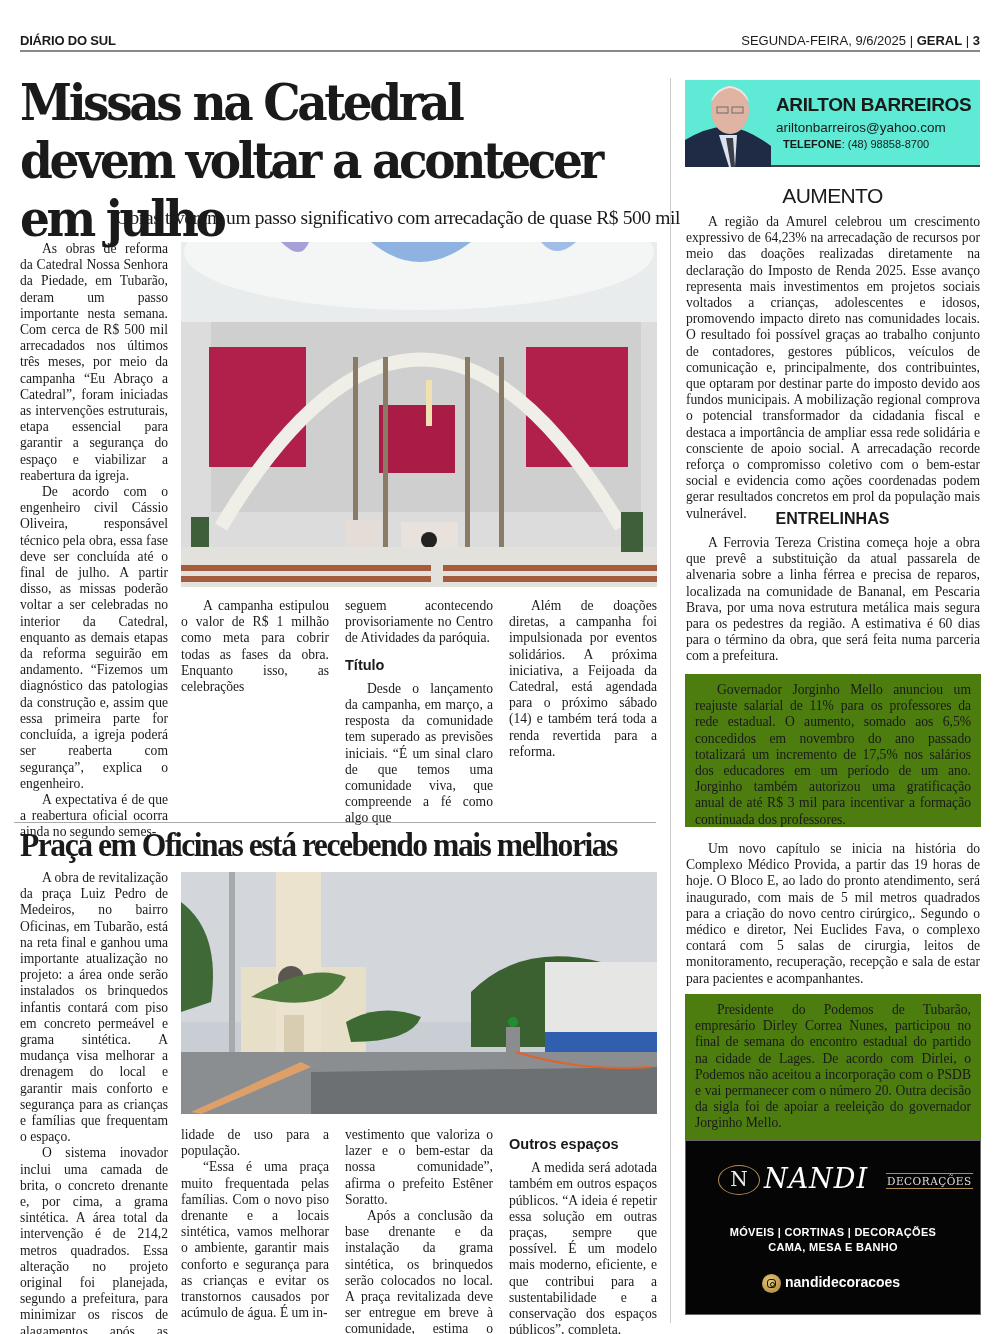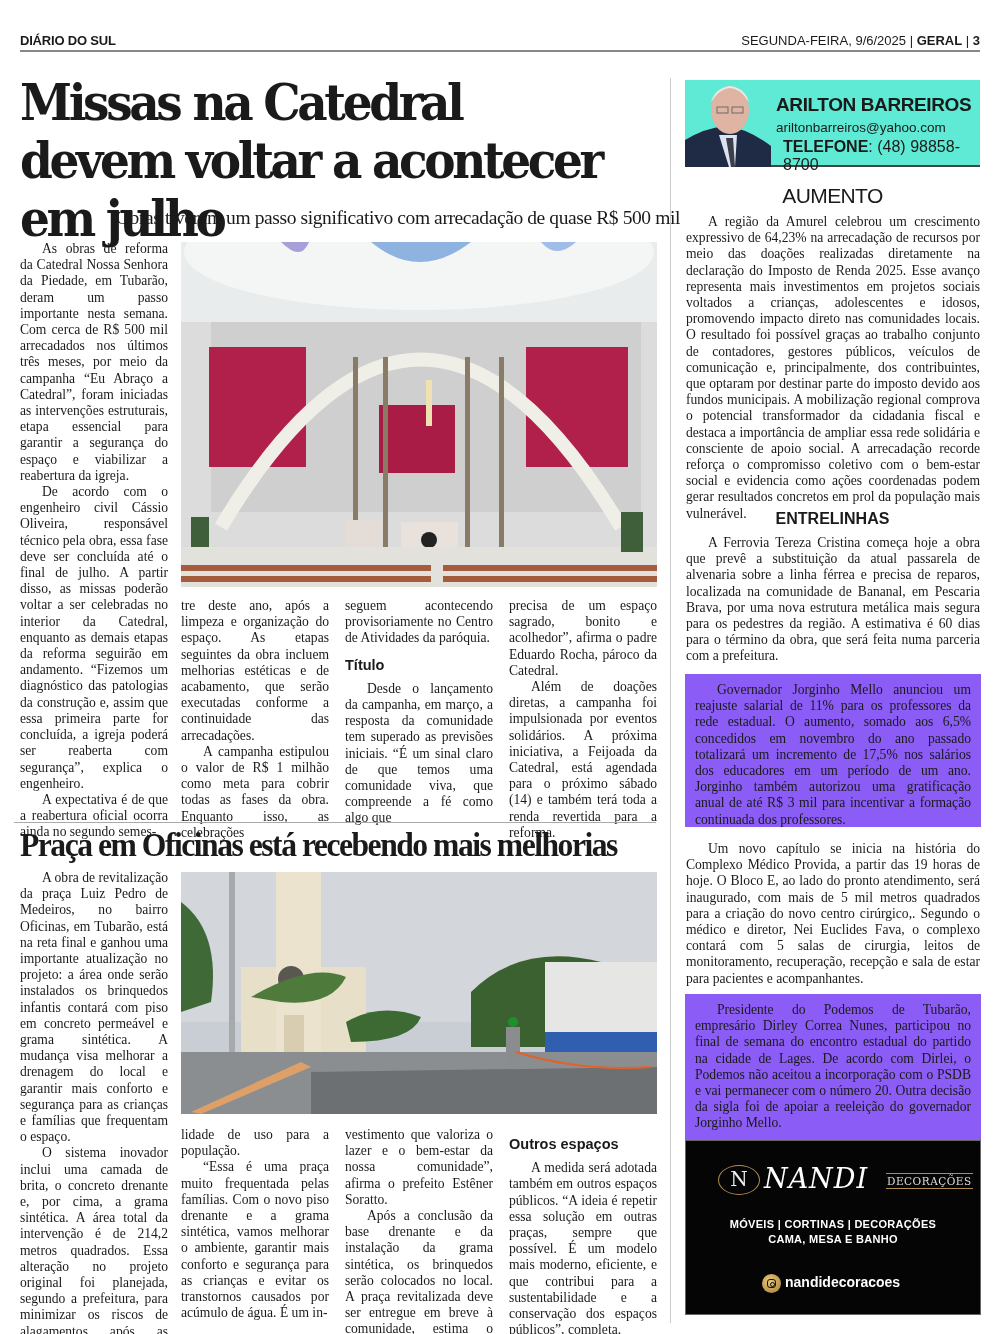--- a/index.html
+++ b/index.html
@@ -21,35 +21,35 @@
 
   .photo { position: absolute; overflow: hidden; }
   .vrule { position: absolute; left: 670px; top: 78px; width: 1px; height: 1245px; background: #ccc; }
   .hrule { position: absolute; left: 14px; top: 822px; width: 642px; height: 1px; background: #aaa; }
 
   .headline2 { position: absolute; left: 20px; top: 826px; width: 660px; font-family: "Liberation Serif", serif; font-size: 34px; letter-spacing: -1.6px; transform: scaleX(0.93); transform-origin: left top; }
 
   .columnist { position: absolute; left: 685px; top: 80px; width: 295px; height: 87px; background: #5eead4; border-bottom: 2px solid #444; }
   .columnist .name { position: absolute; left: 91px; top: 14px; font-family: "Liberation Sans", sans-serif; font-weight: bold; font-size: 19px; letter-spacing: -0.4px; }
   .columnist .email { position: absolute; left: 91px; top: 40px; font-family: "Liberation Sans", sans-serif; font-size: 13.5px; }
-  .columnist .phone { position: absolute; left: 98px; top: 58px; font-family: "Liberation Sans", sans-serif; font-size: 16px; }
+  .columnist .phone { position: absolute; left: 98px; top: 58px; font-family: "Liberation Sans", sans-serif; font-size: 11px; }
   .columnist .phone b { font-weight: bold; }
 
   .section-title { position: absolute; left: 685px; width: 295px; text-align: center; font-family: "Liberation Sans", sans-serif; }
   .rcol { position: absolute; left: 686px; width: 294px; font-family: "Liberation Serif", serif; font-size: 13.6px; line-height: 16.2px; text-align: justify; hyphens: auto; }
   .rcol p { text-indent: 22px; }
-  .box { position: absolute; left: 685px; width: 296px; background: #8b5cf6; padding: 8px 10px 6px 10px; font-family: "Liberation Serif", serif; font-size: 13.6px; line-height: 16.2px; text-align: justify; }
+  .box { position: absolute; left: 685px; width: 296px; background: #4d7c0f; padding: 8px 10px 6px 10px; font-family: "Liberation Serif", serif; font-size: 13.6px; line-height: 16.2px; text-align: justify; }
   .box p { text-indent: 22px; }
 
   .ad { position: absolute; left: 685px; top: 1140px; width: 296px; height: 175px; background: #050505; border: 1px solid #666; color: #fff; }
   .ad .logo { position: absolute; left: 32px; top: 22px; width: 240px; height: 34px; }
   .ad .oval { position: absolute; left: 0; top: 2px; width: 42px; height: 30px; border: 1.5px solid #b08d4f; border-radius: 50%; text-align: center; font-family: "DejaVu Serif", serif; font-size: 20px; line-height: 27px; color: #eee; }
   .ad .nandi { position: absolute; left: 46px; top: 0px; font-family: "DejaVu Serif", serif; font-size: 27px; letter-spacing: 1px; color: #fff; font-style: italic; }
   .ad .deco { position: absolute; left: 168px; top: 10px; font-family: "DejaVu Serif", serif; font-size: 10.5px; letter-spacing: 0.5px; color: #ddd; border-top: 1px solid #b08d4f; border-bottom: 1px solid #b08d4f; padding: 1px 1px; }
-  .ad .tag1, .ad .tag2 { position: absolute; left: 0; width: 100%; text-align: center; font-family: "Liberation Sans", sans-serif; font-weight: bold; font-size: 11px; letter-spacing: 0.3px; }
+  .ad .tag1, .ad .tag2 { position: absolute; left: 0; width: 100%; text-align: center; font-family: "Liberation Sans", sans-serif; font-weight: bold; font-size: 11px; letter-spacing: 0.3px; margin-top: 8px; }
   .ad .tag1 { top: 77px; }
   .ad .tag2 { top: 92px; }
   .ad .ig { position: absolute; left: 76px; top: 133px; height: 20px; }
   .ad .ig .ico { position: absolute; left: 0; top: 0; width: 19px; height: 19px; border-radius: 50%; background: radial-gradient(circle at 40% 35%, #e6c878, #a57d35); }
   .ad .ig .ico i { position: absolute; left: 5px; top: 5px; width: 9px; height: 9px; border: 1.5px solid #111; border-radius: 3px; }
   .ad .ig .ico i::after { content: ""; position: absolute; left: 1.5px; top: 1.5px; width: 3px; height: 3px; border: 1.2px solid #111; border-radius: 50%; }
   .ad .ig .handle { position: absolute; left: 23px; top: 0px; font-family: "Liberation Sans", sans-serif; font-weight: bold; font-size: 14px; white-space: nowrap; }
 </style>
 </head>
 <body>
@@ -99,32 +99,30 @@
     <rect x="0" y="323" width="250" height="6" fill="#a45c3c"></rect>
     <rect x="262" y="323" width="214" height="6" fill="#a45c3c"></rect>
     <rect x="0" y="334" width="250" height="6" fill="#a45c3c"></rect>
     <rect x="262" y="334" width="214" height="6" fill="#a45c3c"></rect>
     <rect x="440" y="270" width="22" height="40" fill="#3e5f3a"></rect>
     <rect x="10" y="275" width="18" height="30" fill="#3e5f3a"></rect>
   </svg>
 </div>
 
 <div class="col" style="left:181px; top:598px; width:148px;">
-  <p class="noind">tre deste ano, após a limpeza e organização do espaço. As etapas seguintes da obra incluem melhorias estéticas e de acabamento, que serão executadas conforme a continuidade das arrecadações.</p>
   <p>A campanha estipulou o valor de R$ 1 milhão como meta para cobrir todas as fases da obra. Enquanto isso, as celebrações</p>
 </div>
 
 <div class="col" style="left:345px; top:598px; width:148px;">
   <p class="noind">seguem acontecendo provisoriamente no Centro de Atividades da paróquia.</p>
   <h4>Título</h4>
   <p>Desde o lançamento da campanha, em março, a resposta da comunidade tem superado as previsões iniciais. “É um sinal claro de que temos uma comunidade viva, que compreende a fé como algo que</p>
 </div>
 
 <div class="col" style="left:509px; top:598px; width:148px;">
-  <p class="noind">precisa de um espaço sagrado, bonito e acolhedor”, afirma o padre Eduardo Rocha, pároco da Catedral.</p>
   <p>Além de doações diretas, a campanha foi impulsionada por eventos solidários. A próxima iniciativa, a Feijoada da Catedral, está agendada para o próximo sábado (14) e também terá toda a renda revertida para a reforma.</p>
 </div>
 
 <div class="hrule"></div>
 
 <h2 class="headline2">Praça em Oficinas está recebendo mais melhorias</h2>
 
 <div class="col" style="left:20px; top:870px; width:148px;">
   <p>A obra de revitalização da praça Luiz Pedro de Medeiros, no bairro Oficinas, em Tubarão, está na reta final e ganhou uma importante atualização no projeto: a área onde serão instalados os brinquedos infantis contará com piso em concreto permeável e grama sintética. A mudança visa melhorar a drenagem do local e garantir mais conforto e segurança para as crianças e famílias que frequentam o espaço.</p>
   <p>O sistema inovador inclui uma camada de brita, o concreto drenante e, por cima, a grama sintética. A área total da intervenção é de 214,2 metros quadrados. Essa alteração no projeto original foi planejada, segundo a prefeitura, para minimizar os riscos de alagamentos após as chuvas, facilitar a manutenção do local e oferecer mais qua-</p>
@@ -149,21 +147,21 @@
     <path d="M130 200 L476 195 L476 242 L130 242 Z" fill="#6d7073"></path>
     <path d="M10 240 L120 190 L130 195 L20 242 Z" fill="#f2a55f" opacity="0.8"></path>
     <rect x="325" y="155" width="14" height="40" fill="#8a8c8e"></rect>
     <circle cx="332" cy="150" r="5" fill="#1e8e2e"></circle>
     <path d="M335 180 Q400 200 470 195" stroke="#e2622a" stroke-width="2" fill="none"></path>
   </svg>
 </div>
 
 <div class="col" style="left:181px; top:1127px; width:148px;">
   <p class="noind">lidade de uso para a população.</p>
-  <p>“Essa é uma praça muito frequentada pelas famílias. Com o novo piso drenante e a grama sintética, vamos melhorar o ambiente, garantir mais conforto e segurança para as crianças e evitar os transtornos causados por acúmulo de água. É um in-</p>
+  <p>“Essa é uma praça muito frequentada pelas famílias. Com o novo piso drenante e a locais sintética, vamos melhorar o ambiente, garantir mais conforto e segurança para as crianças e evitar os transtornos causados por acúmulo de água. É um in-</p>
 </div>
 
 <div class="col" style="left:345px; top:1127px; width:148px;">
   <p class="noind">vestimento que valoriza o lazer e o bem-estar da nossa comunidade”, afirma o prefeito Estêner Soratto.</p>
   <p>Após a conclusão da base drenante e da instalação da grama sintética, os brinquedos serão colocados no local. A praça revitalizada deve ser entregue em breve à comunidade, estima o prefeito.</p>
 </div>
 
 <div class="col" style="left:509px; top:1132px; width:148px;">
   <h4 style="margin-top:4px;">Outros espaços</h4>
   <p>A medida será adotada também em outros espaços públicos. “A ideia é repetir essa solução em outras praças, sempre que possível. É um modelo mais moderno, eficiente, e que contribui para a sustentabilidade e a conservação dos espaços públicos”, completa.</p>

